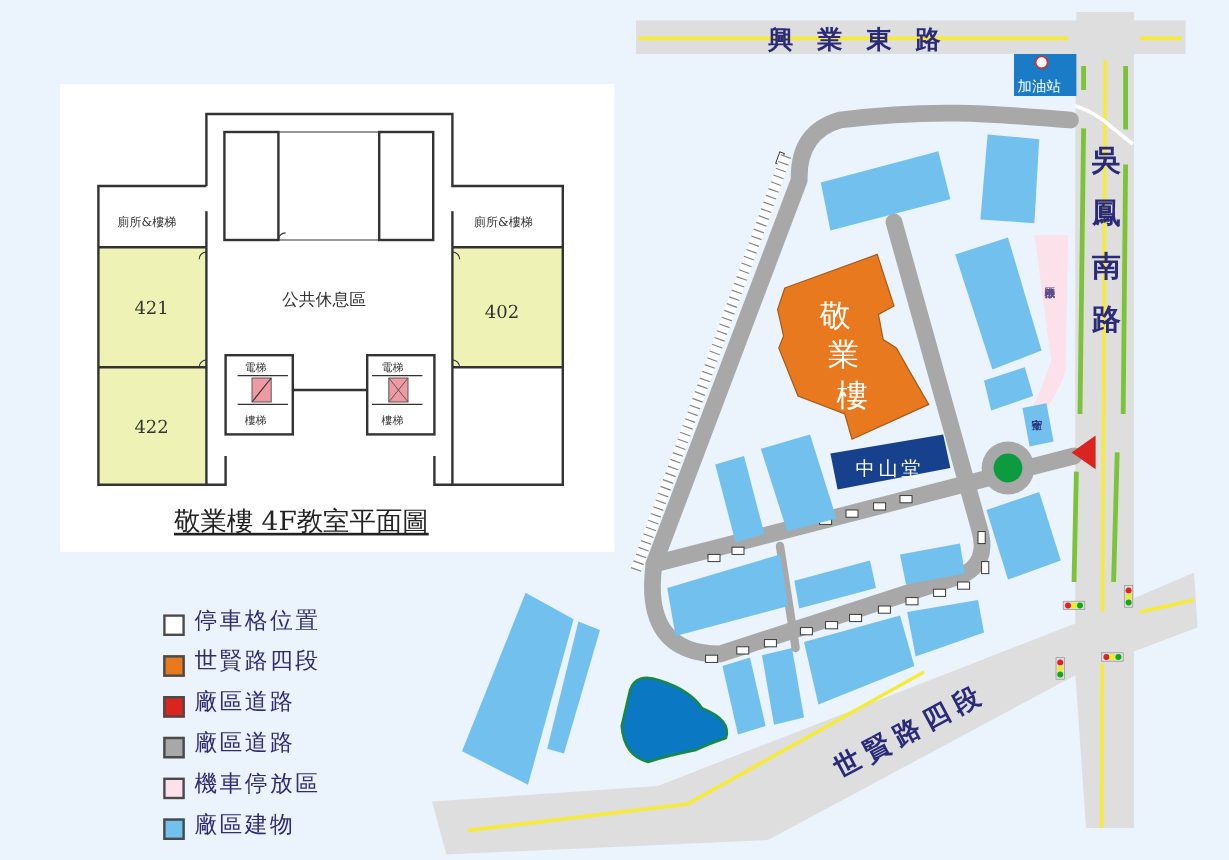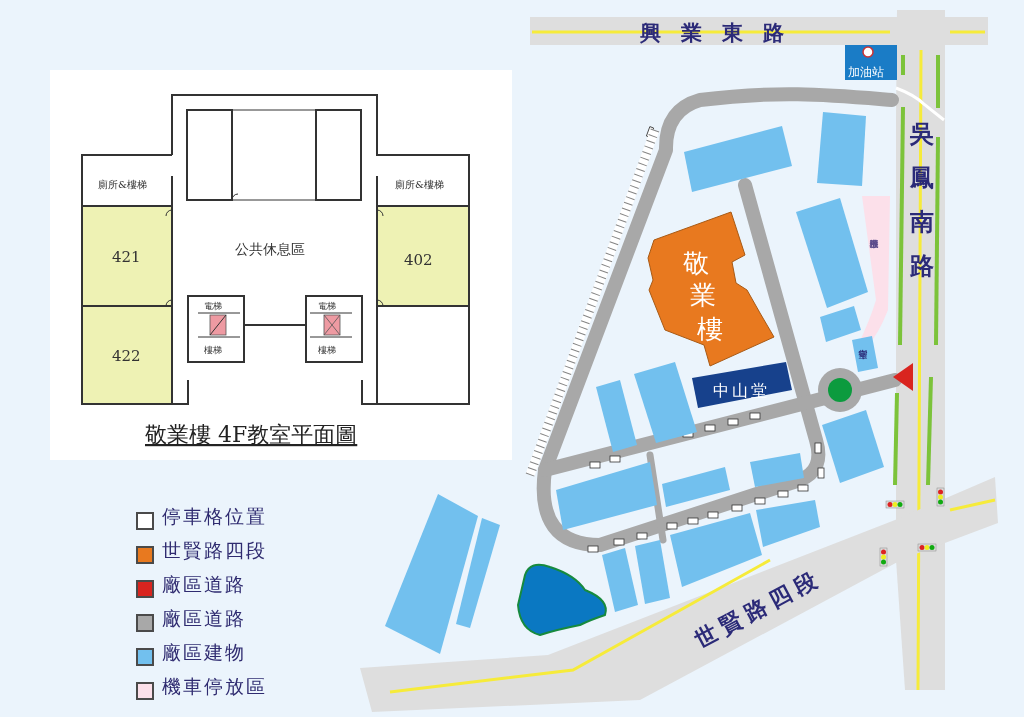--- a/index.html
+++ b/index.html
@@ -227,20 +227,20 @@
   </div>
   <div class="legend-item">
     <span class="swatch" style="background:#D9241F"></span>
     <span class="legend-label">廠區道路</span>
   </div>
   <div class="legend-item">
     <span class="swatch" style="background:#A8A8A8"></span>
     <span class="legend-label">廠區道路</span>
   </div>
   <div class="legend-item">
+    <span class="swatch" style="background:#FCE0EA"></span>
+    <span class="legend-label">機車停放區</span>
+  </div>
+  <div class="legend-item">
     <span class="swatch" style="background:#72C0EE"></span>
     <span class="legend-label">廠區建物</span>
   </div>
-  <div class="legend-item">
-    <span class="swatch" style="background:#FCE0EA"></span>
-    <span class="legend-label">機車停放區</span>
-  </div>
 </div>
 
 </body></html>

